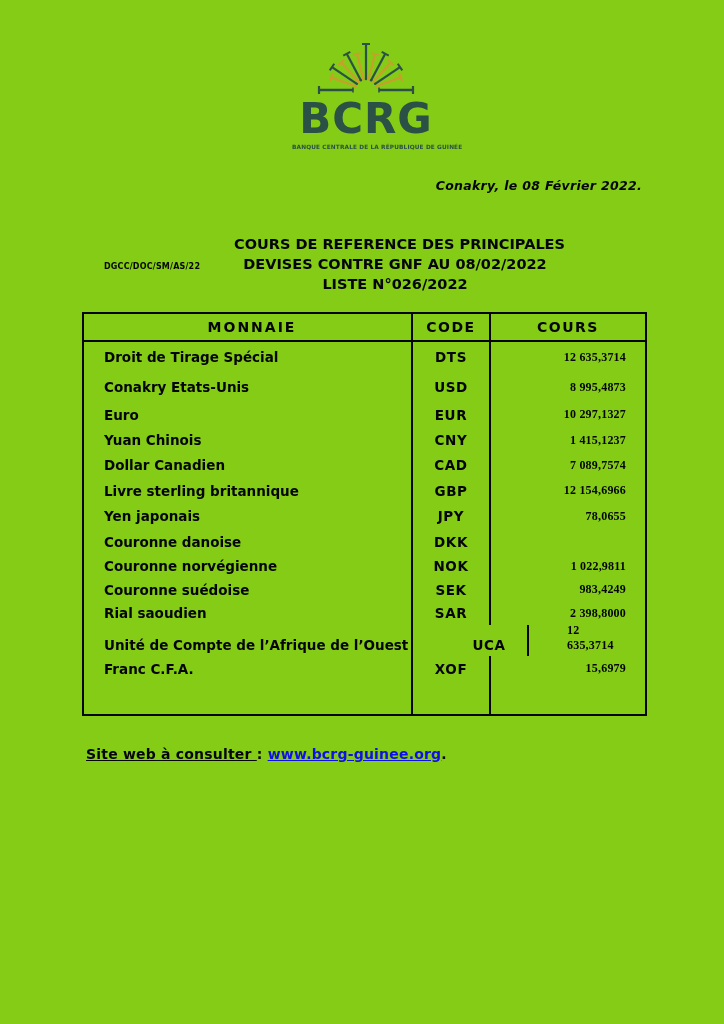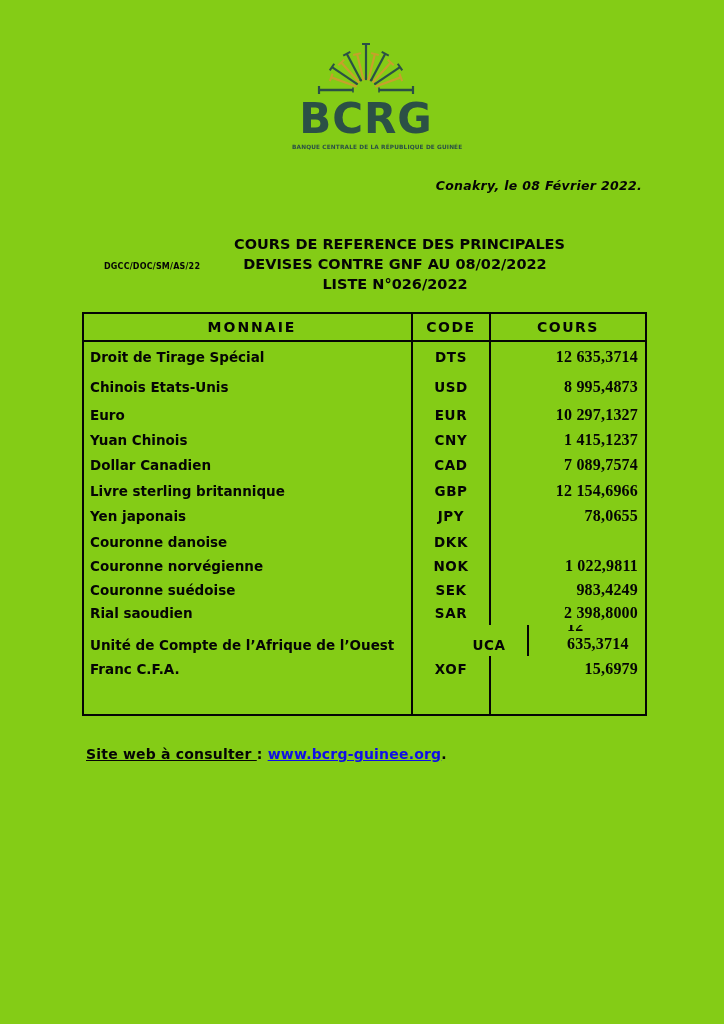--- a/index.html
+++ b/index.html
@@ -50,24 +50,24 @@
   
   .rates-table{
     position:absolute;left:82px;top:312px;
     width:565px;height:404px;box-sizing:border-box;
     border:2px solid var(--ink);
     display:flex;flex-direction:column;
   }
   .trow{display:flex;flex:none;height:25.4px;align-items:center;
         font-size:13.5px;font-weight:bold;}
   .cell{box-sizing:border-box;height:100%;display:flex;align-items:center;overflow:hidden;}
-  .cm{width:329px;border-right:2px solid var(--ink);padding-left:6px;}
+  .cm{width:329px;border-right:2px solid var(--ink);padding-left:20px;}
   .cc{width:78px;border-right:2px solid var(--ink);justify-content:center;letter-spacing:0.6px;}
-  .cr{flex:1;justify-content:flex-end;padding-right:7px;
-      font-family:"Liberation Serif","DejaVu Serif",serif;font-size:16px;letter-spacing:0.2px;}
+  .cr{flex:1;justify-content:flex-end;padding-right:19px;
+      font-family:"Liberation Serif","DejaVu Serif",serif;font-size:12px;letter-spacing:0.2px;}
   .thead{height:26px;border-bottom:2px solid var(--ink);font-size:14px;flex:none;}
   .thead .cm{justify-content:center;padding-left:9px;letter-spacing:2px;}
   .thead .cc{letter-spacing:1.5px;}
   .thead .cr{justify-content:center;padding-right:0;letter-spacing:1.5px;
              font-family:"DejaVu Sans","Liberation Sans",sans-serif;font-size:14px;}
   .rates-rows{display:flex;flex-direction:column;flex:1;}
   .rates-rows .trow:nth-child(1),
   .rates-rows .trow:nth-child(2){height:30px;}
   .rates-rows .trow:nth-child(9),
   .rates-rows .trow:nth-child(10),
@@ -152,21 +152,21 @@
       <div class="cell cc">CODE</div>
       <div class="cell cr">COURS</div>
     </div>
     <div class="rates-rows">
         <div class="trow">
           <div class="cell cm">Droit de Tirage Spécial</div>
           <div class="cell cc">DTS</div>
           <div class="cell cr">12 635,3714</div>
         </div>
         <div class="trow">
-          <div class="cell cm">Chinois Etats-Unis</div>
+          <div class="cell cm">Conakry Etats-Unis</div>
           <div class="cell cc">USD</div>
           <div class="cell cr">8 995,4873</div>
         </div>
         <div class="trow">
           <div class="cell cm">Euro</div>
           <div class="cell cc">EUR</div>
           <div class="cell cr">10 297,1327</div>
         </div>
         <div class="trow">
           <div class="cell cm">Yuan Chinois</div>

